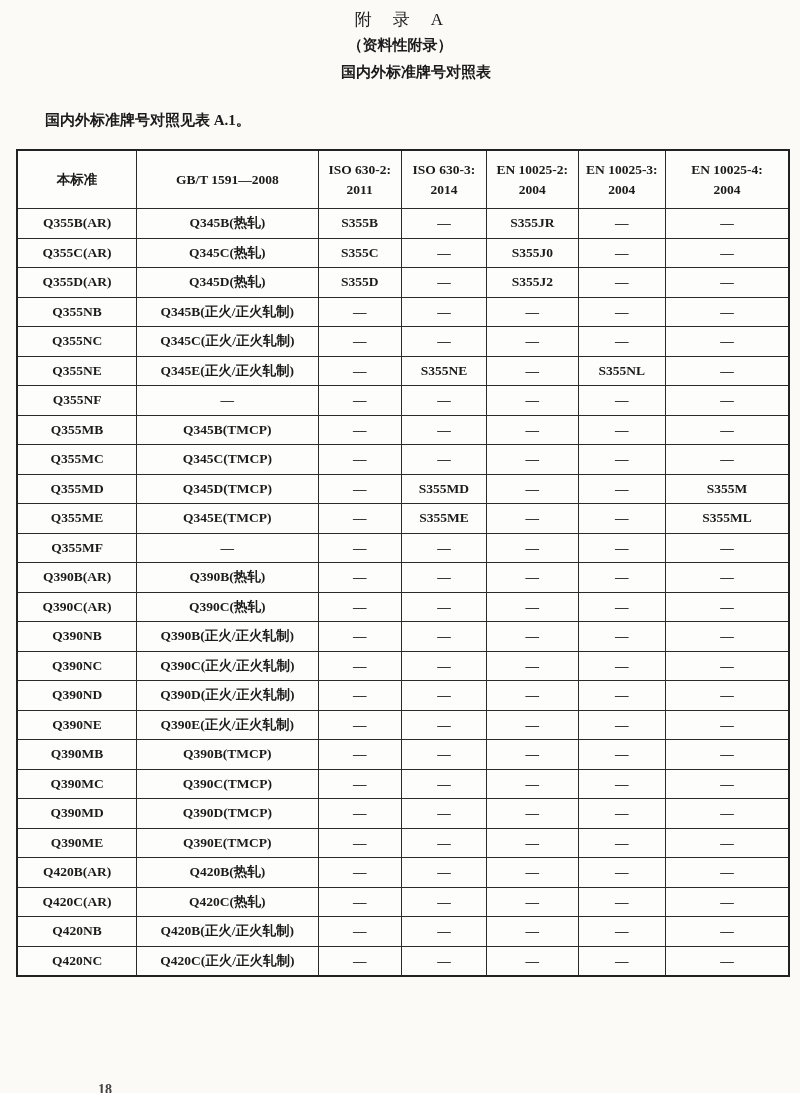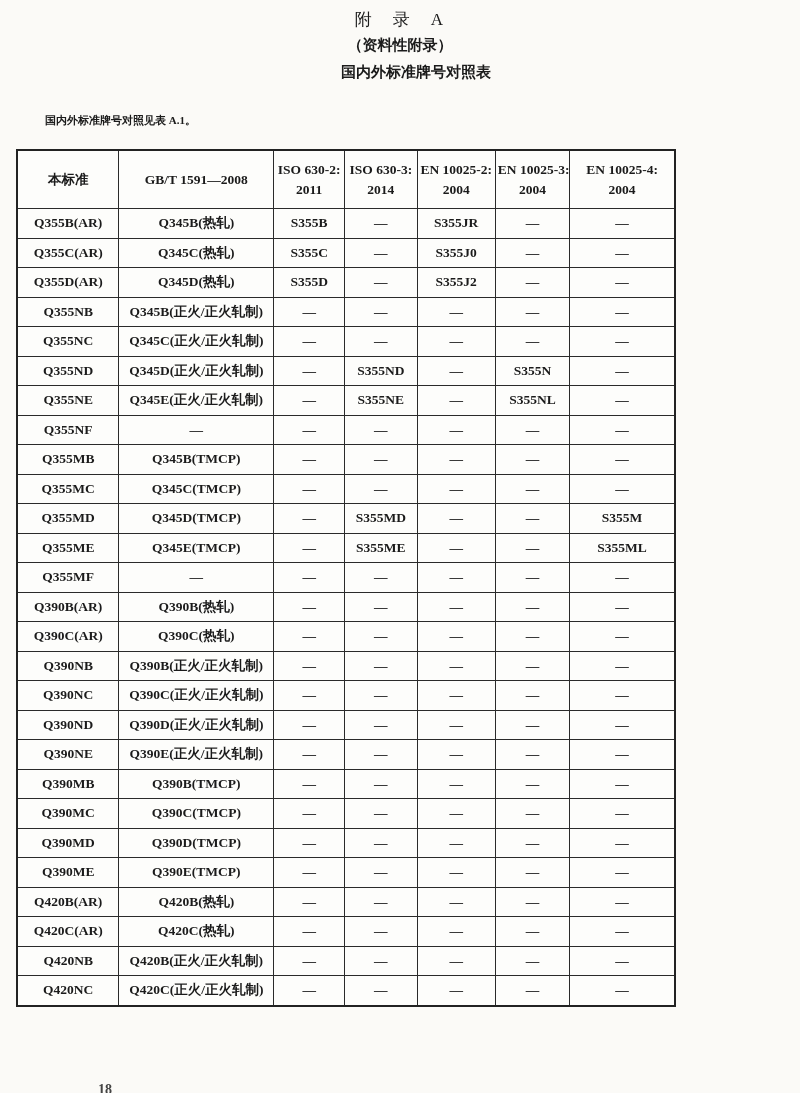--- a/index.html
+++ b/index.html
@@ -36,35 +36,35 @@
     line-height: 26px;
   }
   .appendix-title {
     font-size: 15px;
     font-weight: 700;
     line-height: 24px;
     margin-top: 2px;
     padding-left: 32px;
   }
   .intro-text {
-    font-size: 11px;
+    font-size: 15px;
     font-weight: 600;
     margin: 26px 0 0 45px;
     line-height: 20px;
   }
   .table-caption {
     text-align: center;
     font-size: 15px;
     font-weight: 700;
     margin-top: 18px;
   }
   table.compare-table {
     border-collapse: collapse;
     table-layout: fixed;
-    width: 660px;
+    width: 774px;
     margin: 19px 0 0 16px;
     background: #fdfdfb;
     padding-left: 36px;
   }
   table.compare-table th,
   table.compare-table td {
     border: 1.6px solid #2a2a2a;
     text-align: center;
     vertical-align: middle;
     font-weight: 600;
@@ -187,29 +187,20 @@
         <tr>
           <td>Q355NC</td>
           <td>Q345C(正火/正火轧制)</td>
           <td>—</td>
           <td>—</td>
           <td>—</td>
           <td>—</td>
           <td>—</td>
         </tr>
         <tr>
-          <td>Q355ND</td>
-          <td>Q345D(正火/正火轧制)</td>
-          <td>—</td>
-          <td>S355ND</td>
-          <td>—</td>
-          <td>S355N</td>
-          <td>—</td>
-        </tr>
-        <tr>
           <td>Q355NE</td>
           <td>Q345E(正火/正火轧制)</td>
           <td>—</td>
           <td>S355NE</td>
           <td>—</td>
           <td>S355NL</td>
           <td>—</td>
         </tr>
         <tr>
           <td>Q355NF</td>

